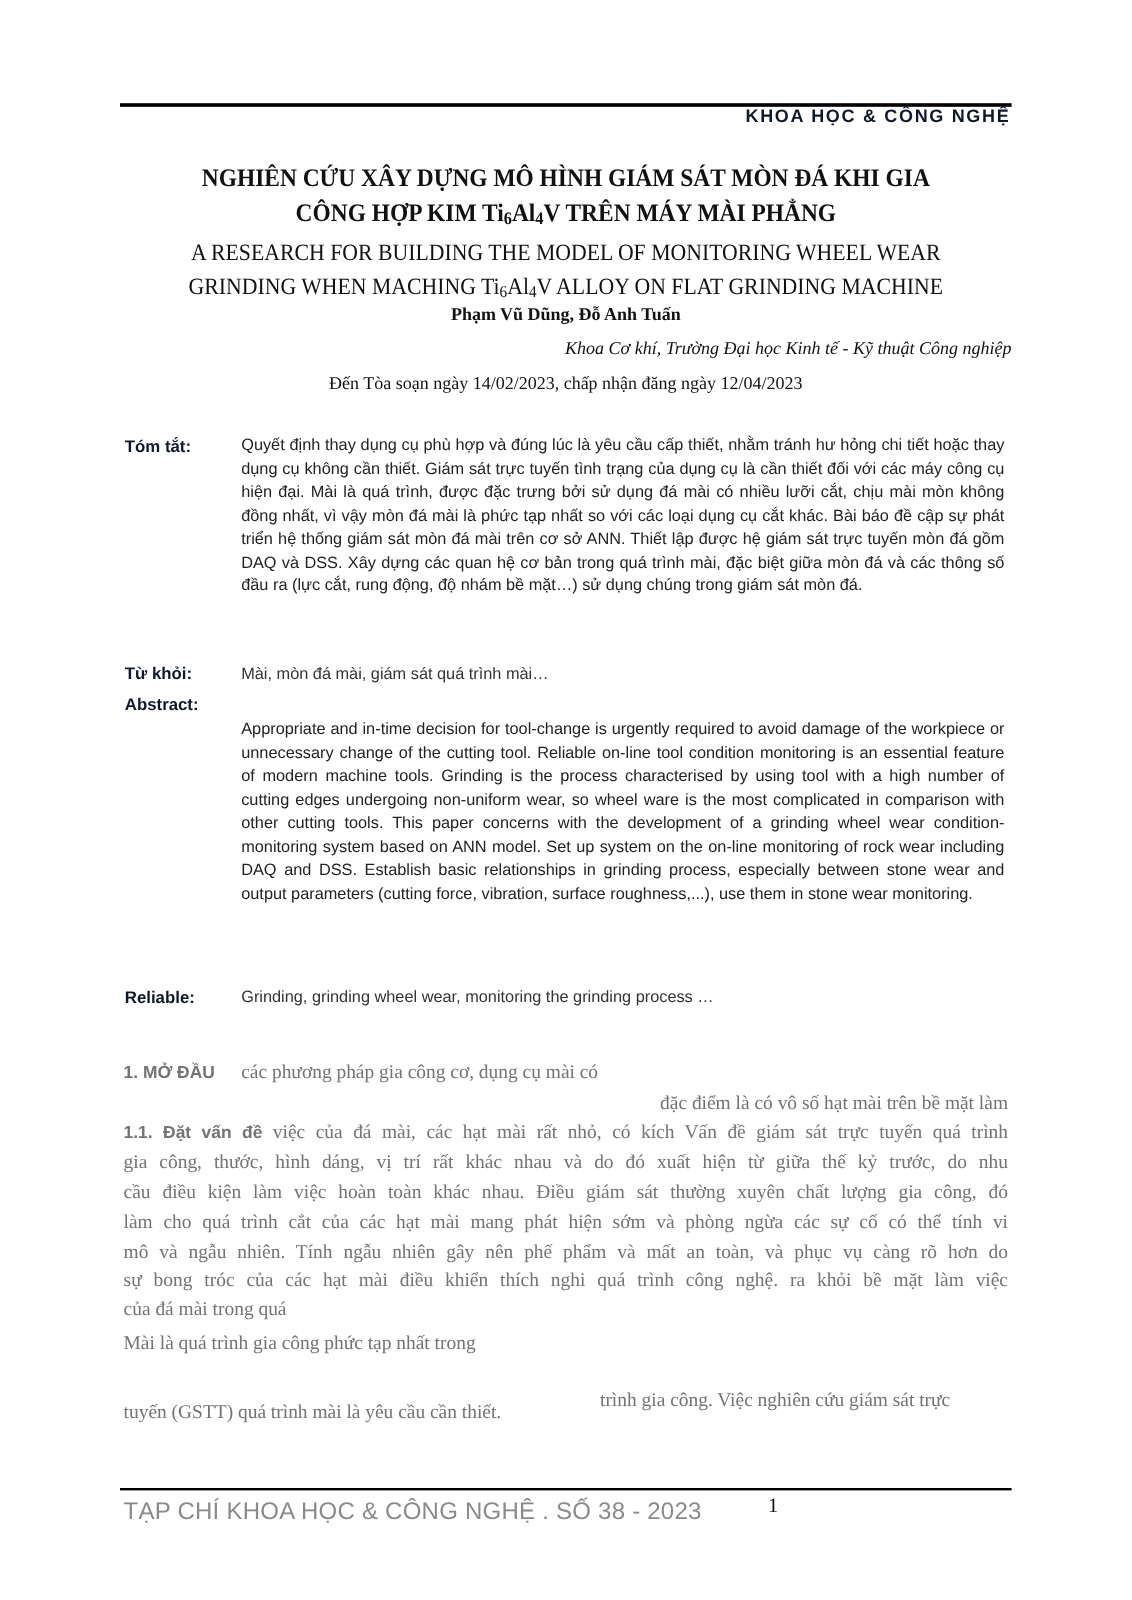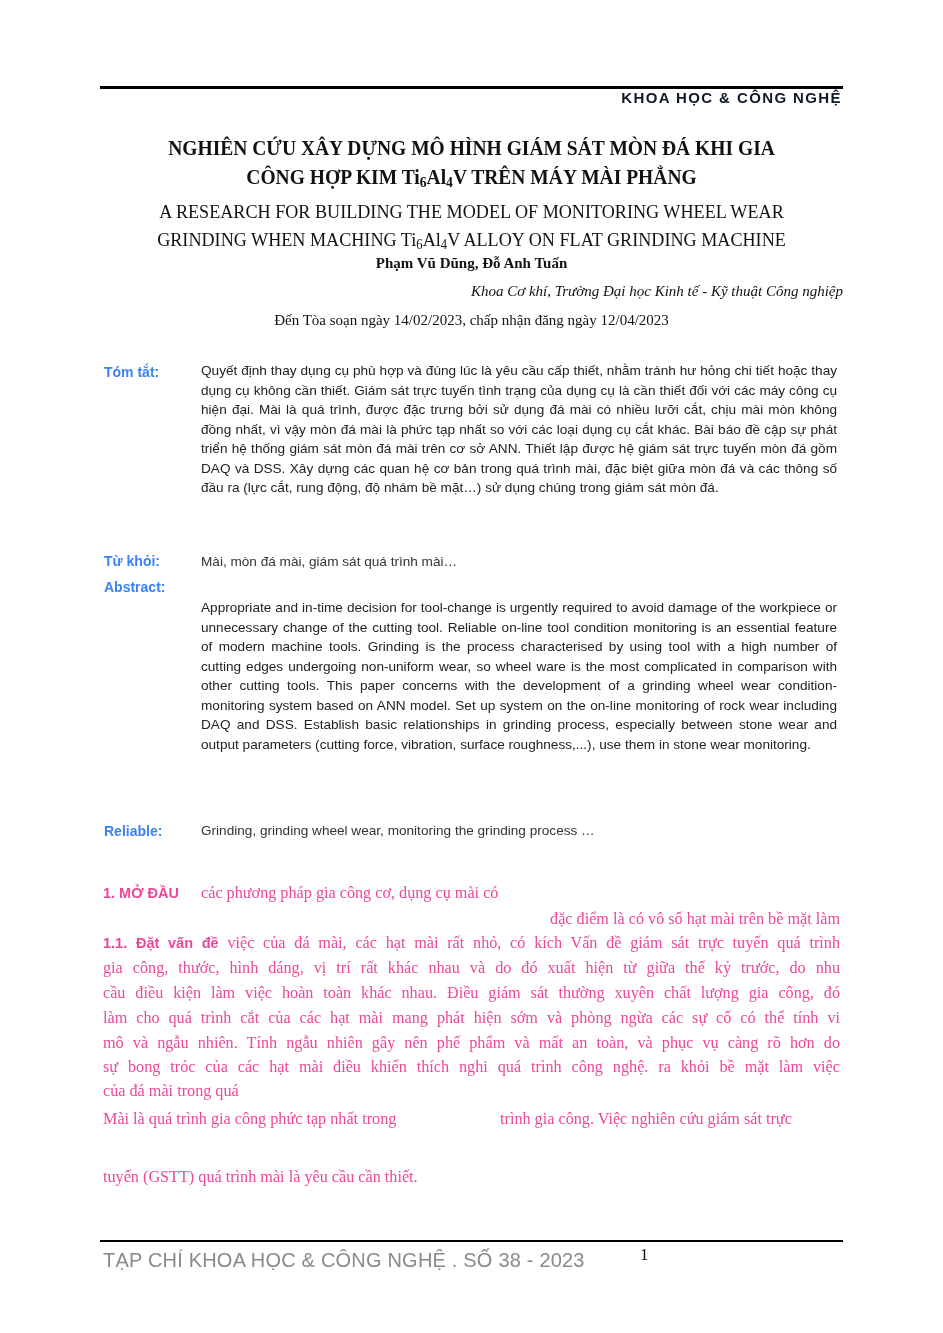--- a/index.html
+++ b/index.html
@@ -4,25 +4,25 @@
   <style>
     html, body { margin: 0; padding: 0; background: #ffffff; }
     body { width: 943px; height: 1333px; position: relative; overflow: hidden; color: #111; }
     .rule { position: absolute; left: 100px; width: 743px; height: 3px; background: #000; }
     .header-label { position: absolute; right: 101px; top: 89px; font-family: "Liberation Sans", sans-serif; font-weight: bold; font-size: 15px; letter-spacing: 1.4px; color: #0f172a; }
     .title-vn { position: absolute; left: 100px; width: 743px; text-align: center; font-family: "Liberation Serif", serif; font-weight: bold; font-size: 21px; line-height: 29px; top: 134px; color: #111; transform: scaleX(0.93); transform-origin: center; }
     .title-en { position: absolute; left: 100px; width: 743px; text-align: center; font-family: "Liberation Serif", serif; font-size: 19.5px; line-height: 28px; top: 198px; color: #111; transform: scaleX(0.93); transform-origin: center; }
     .authors { position: absolute; left: 100px; width: 743px; text-align: center; top: 255px; font-family: "Liberation Serif", serif; font-weight: bold; font-size: 15px; }
     .affil { position: absolute; left: 100px; width: 743px; text-align: right; top: 283px; font-family: "Liberation Serif", serif; font-style: italic; font-size: 15px; }
     .received { position: absolute; left: 100px; width: 743px; text-align: center; top: 312px; font-family: "Liberation Serif", serif; font-size: 15px; }
-    .label { position: absolute; left: 104px; font-family: "Liberation Sans", sans-serif; font-weight: bold; font-size: 14px; color: #3b82f6; }
+    .label { position: absolute; left: 104px; font-family: "Liberation Sans", sans-serif; font-weight: bold; font-size: 14px; color: #0f172a; }
     .sans-par { position: absolute; left: 201px; width: 636px; font-family: "Liberation Sans", sans-serif; font-size: 13.6px; line-height: 19.5px; color: #222; }
     .justify { text-align: justify; text-align-last: left; }
     .kw { position: absolute; left: 201px; font-family: "Liberation Sans", sans-serif; font-size: 13.6px; color: #333; }
-    .body-line { position: absolute; font-family: "Liberation Serif", serif; font-size: 16.2px; color: #ec4899; white-space: nowrap; }
+    .body-line { position: absolute; font-family: "Liberation Serif", serif; font-size: 16.2px; color: #737373; white-space: nowrap; }
     .full { left: 103px; width: 737px; text-align: justify; text-align-last: justify; }
     .sec-head { font-family: "Liberation Sans", sans-serif; font-weight: bold; font-size: 14.5px; }
     .footer-text { position: absolute; left: 103px; top: 1249px; font-family: "Liberation Sans", sans-serif; font-size: 20px; color: #8a8a8a; letter-spacing: 0.2px; }
     .page-num { position: absolute; left: 640px; top: 1245px; font-family: "Liberation Serif", serif; font-size: 17px; color: #111; }
     sub { font-size: 0.7em; vertical-align: -0.2em; }
   </style>
 </head>
 <body>
 
 <div class="rule" style="top:86px;"></div>
@@ -61,18 +61,18 @@
 <div class="body-line full" style="top:934px;">
   <span class="sec-head">1.1. Đặt vấn đề</span> <span>việc của đá mài, các hạt mài rất nhỏ, có kích Vấn đề giám sát trực tuyến quá trình</span>
 </div>
 <div class="body-line full" style="top:959px;">gia công, thước, hình dáng, vị trí rất khác nhau và do đó xuất hiện từ giữa thế kỷ trước, do nhu</div>
 <div class="body-line full" style="top:984px;">cầu điều kiện làm việc hoàn toàn khác nhau. Điều giám sát thường xuyên chất lượng gia công, đó</div>
 <div class="body-line full" style="top:1009px;">làm cho quá trình cắt của các hạt mài mang phát hiện sớm và phòng ngừa các sự cố có thể tính vi</div>
 <div class="body-line full" style="top:1034px;">mô và ngẫu nhiên. Tính ngẫu nhiên gây nên phế phẩm và mất an toàn, và phục vụ càng rõ hơn do</div>
 <div class="body-line full" style="top:1058px;">sự bong tróc của các hạt mài điều khiển thích nghi quá trình công nghệ.   ra khỏi bề mặt làm việc</div>
 <div class="body-line" style="left:103px; top:1082px;">của đá mài trong quá</div>
 <div class="body-line" style="left:103px; top:1110px;">Mài là quá trình gia công phức tạp nhất trong</div>
-<div class="body-line" style="left:500px; top:1110px;text-align:center;">trình gia công. Việc nghiên cứu giám sát trực</div>
+<div class="body-line" style="left:500px; top:1158px;text-align:center;">trình gia công. Việc nghiên cứu giám sát trực</div>
 <div class="body-line" style="left:103px; top:1168px;">tuyến (GSTT) quá trình mài là yêu cầu cần thiết.</div>
 
 <div class="rule" style="top:1240px; height:2px;"></div>
 <div class="footer-text">TẠP CHÍ KHOA HỌC &amp; CÔNG NGHỆ . SỐ 38 - 2023</div>
 <div class="page-num">1</div>
 
 </body></html>

